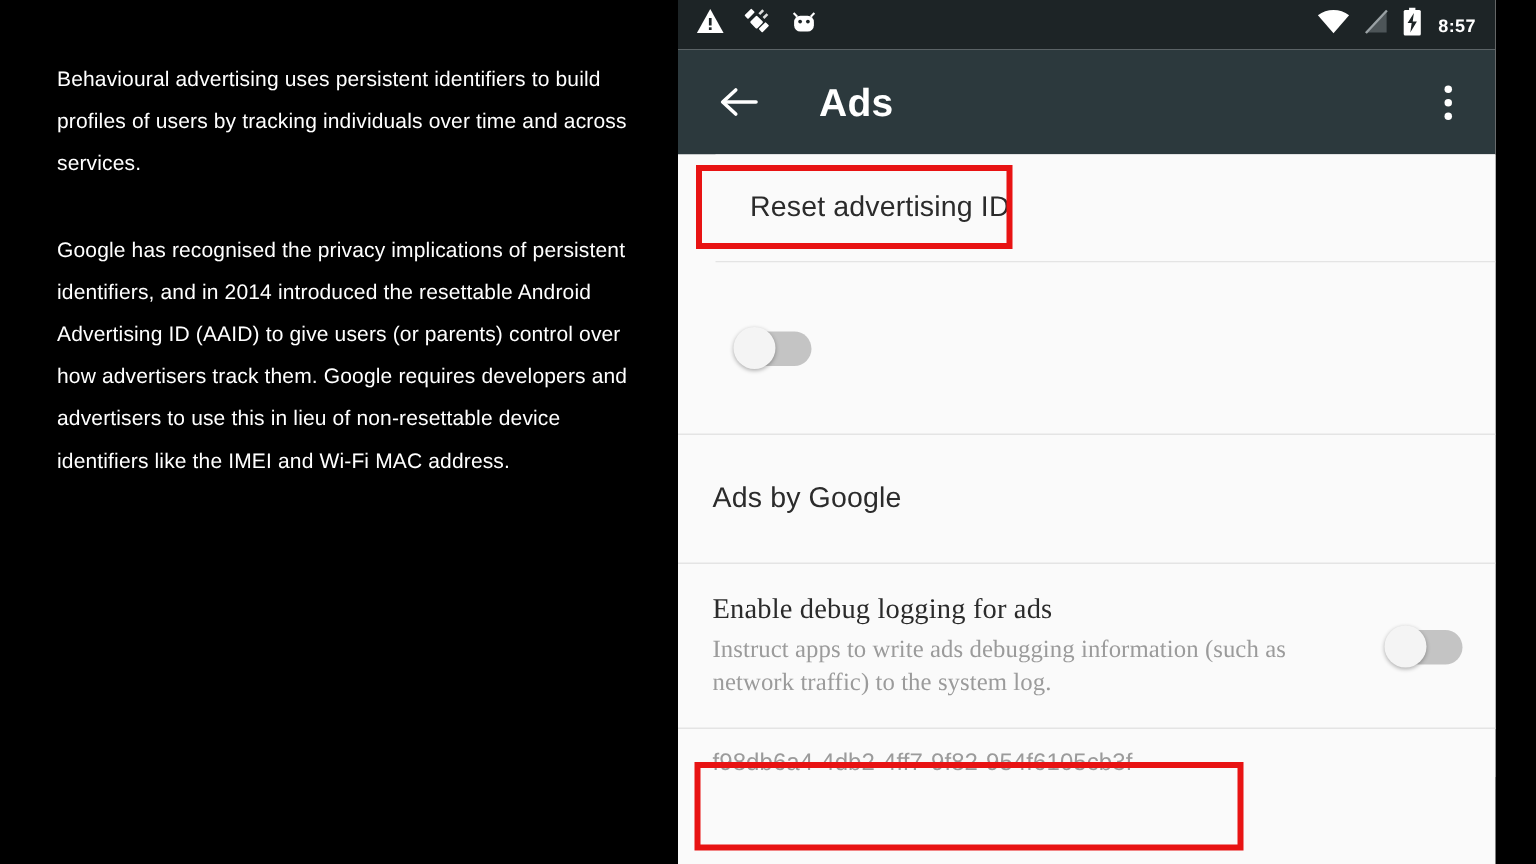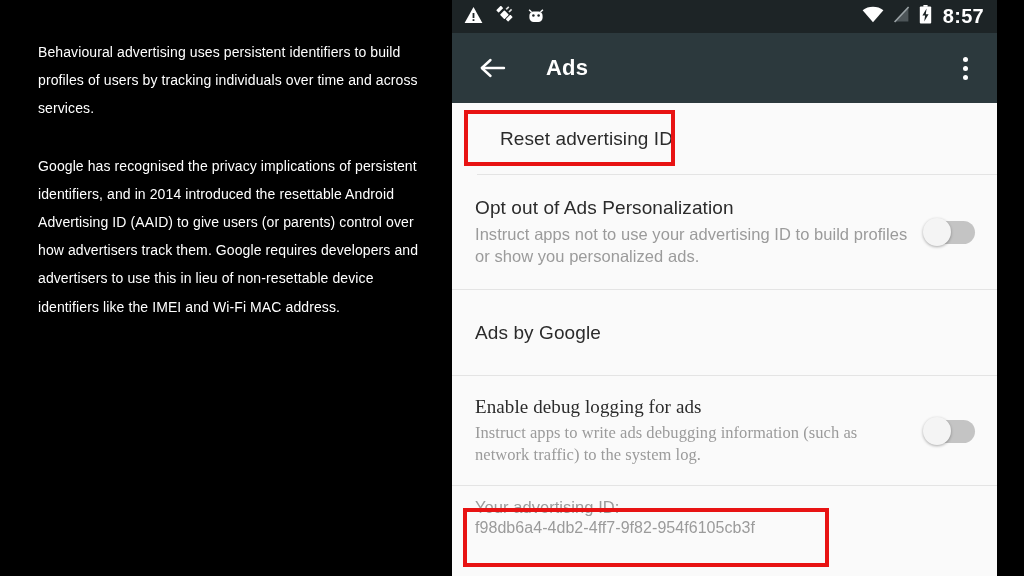--- a/index.html
+++ b/index.html
@@ -63,21 +63,21 @@
   }
   .sb-right {
     margin-left: auto;
     display: flex;
     align-items: center;
     gap: 9px;
   }
   .sb-icon { display: block; }
   #status-clock {
     color: #ffffff;
-    font-size: 20px;
+    font-size: 12px;
     font-weight: 700;
     letter-spacing: 0.3px;
     margin-left: 2px;
   }
 
   
   #app-bar {
     height: 70px;
     background: #2c393d;
     display: flex;
@@ -89,21 +89,21 @@
     width: 34px;
     height: 34px;
     display: flex;
     align-items: center;
     justify-content: center;
     cursor: pointer;
     flex: 0 0 auto;
   }
   #app-bar-title {
     color: #ffffff;
-    font-size: 22px;
+    font-size: 26px;
     font-weight: 700;
     letter-spacing: 0.2px;
     margin-left: 36px;
   }
   #overflow-menu {
     margin-left: auto;
     width: 32px;
     height: 40px;
     display: flex;
     flex-direction: column;
@@ -303,24 +303,20 @@
 
   <div id="settings-list">
 
     <div class="list-item item-reset">
       <div class="li-text">
         <div class="li-title">Reset advertising ID</div>
       </div>
     </div>
 
     <div class="list-item item-optout">
-      <div class="li-text">
-        <div class="li-title">Opt out of Ads Personalization</div>
-        <div class="li-summary">Instruct apps not to use your advertising ID to build profiles or show you personalized ads.</div>
-      </div>
       <div class="switch">
         <span class="track"></span>
         <span class="thumb"></span>
       </div>
     </div>
 
     <div class="list-item item-adsby">
       <div class="li-text">
         <div class="li-title">Ads by Google</div>
       </div>
@@ -333,20 +329,19 @@
       </div>
       <div class="switch">
         <span class="track"></span>
         <span class="thumb"></span>
       </div>
     </div>
 
   </div>
 
   <div id="ad-id-block">
-    <div id="ad-id-label">Your advertising ID:</div>
     <div id="ad-id-value">f98db6a4-4db2-4ff7-9f82-954f6105cb3f</div>
   </div>
 
   <div class="annotation-box" id="annotation-reset"></div>
   <div class="annotation-box" id="annotation-adid"></div>
 
 </div>
 
 </body></html>

